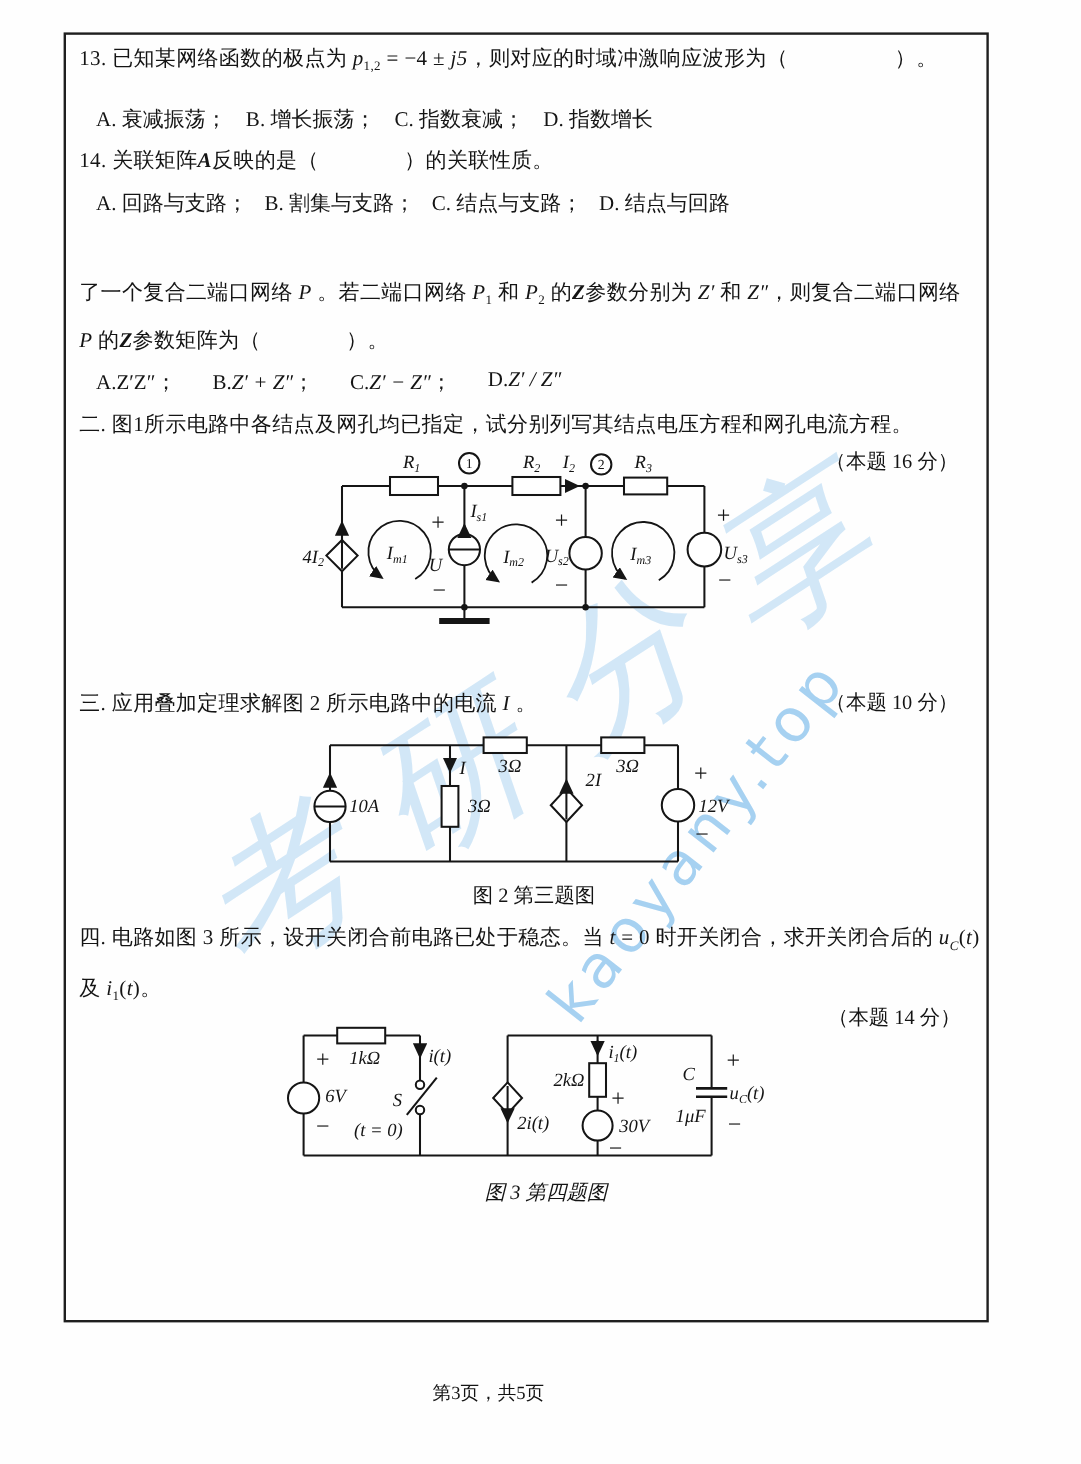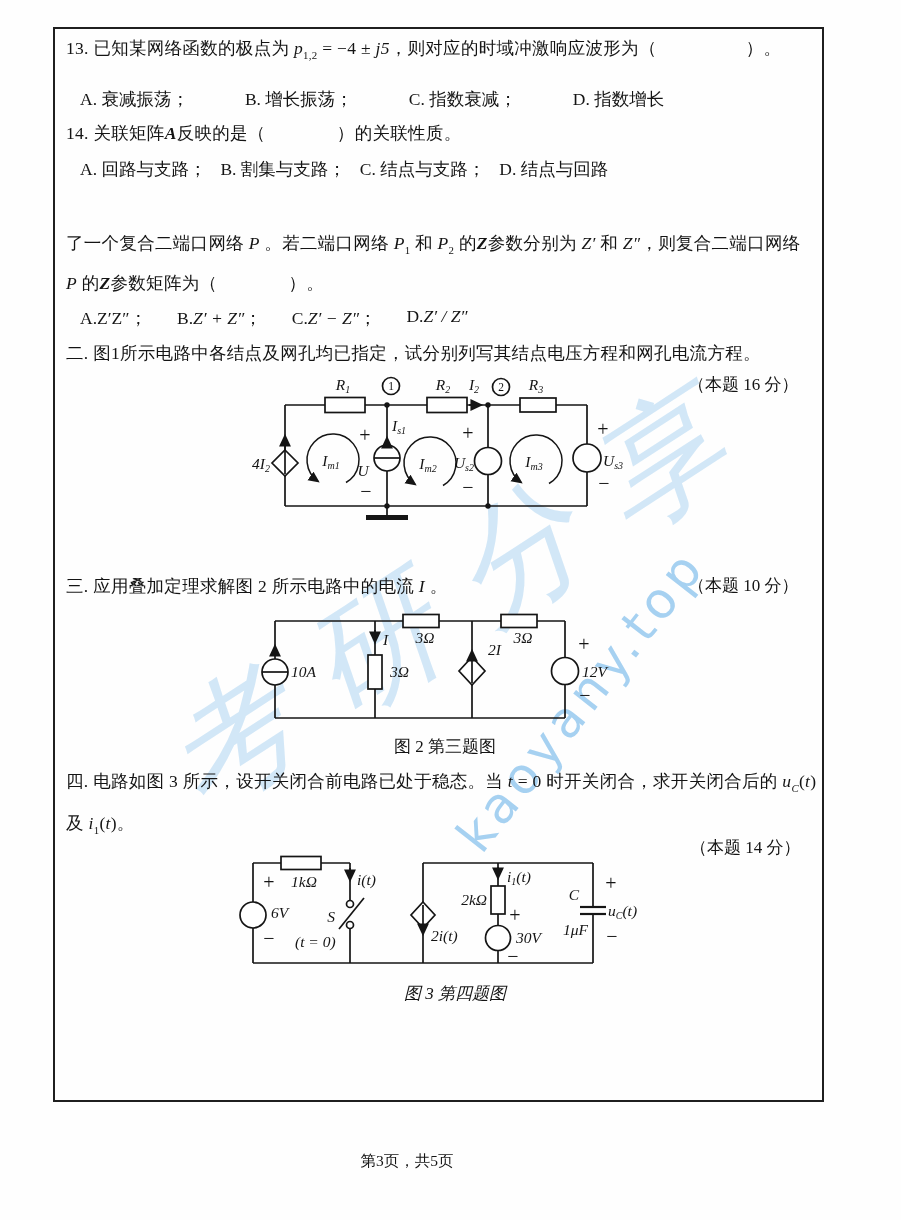--- a/index.html
+++ b/index.html
@@ -34,21 +34,21 @@
 <body>
 
 <div class="page">
 
   <div class="wm wm-cn">考研分享</div>
   <div class="wm wm-site">kaoyany.top</div>
 
   <div class="frame"></div>
 
   <div class="line" style="left:66px;top:36px;"><span>13. 已知某网络函数的极点为 </span><span style="font-style: italic;">p</span><sub>1,2</sub><span> = −4 ± </span><span style="font-style: italic;">j5</span><span>，则对应的时域冲激响应波形为（</span><span>　　　　　</span><span>）。</span></div>
-  <div class="opts" style="left:80px;top:87px;gap:56px;">
+  <div class="opts" style="left:80px;top:87px;gap:16px;">
     <span>A. 衰减振荡；</span>
     <span>B. 增长振荡；</span>
     <span>C. 指数衰减；</span>
     <span>D. 指数增长</span>
   </div>
 
   <div class="line" style="left:66px;top:121px;"><span>14. 关联矩阵</span><span style="font-style: italic; font-weight: bold;">A</span><span>反映的是（</span><span>　　　　</span><span>）的关联性质。</span></div>
   <div class="opts" style="left:80px;top:157px;gap:14px;">
     <span>A. 回路与支路；</span>
     <span>B. 割集与支路；</span>

